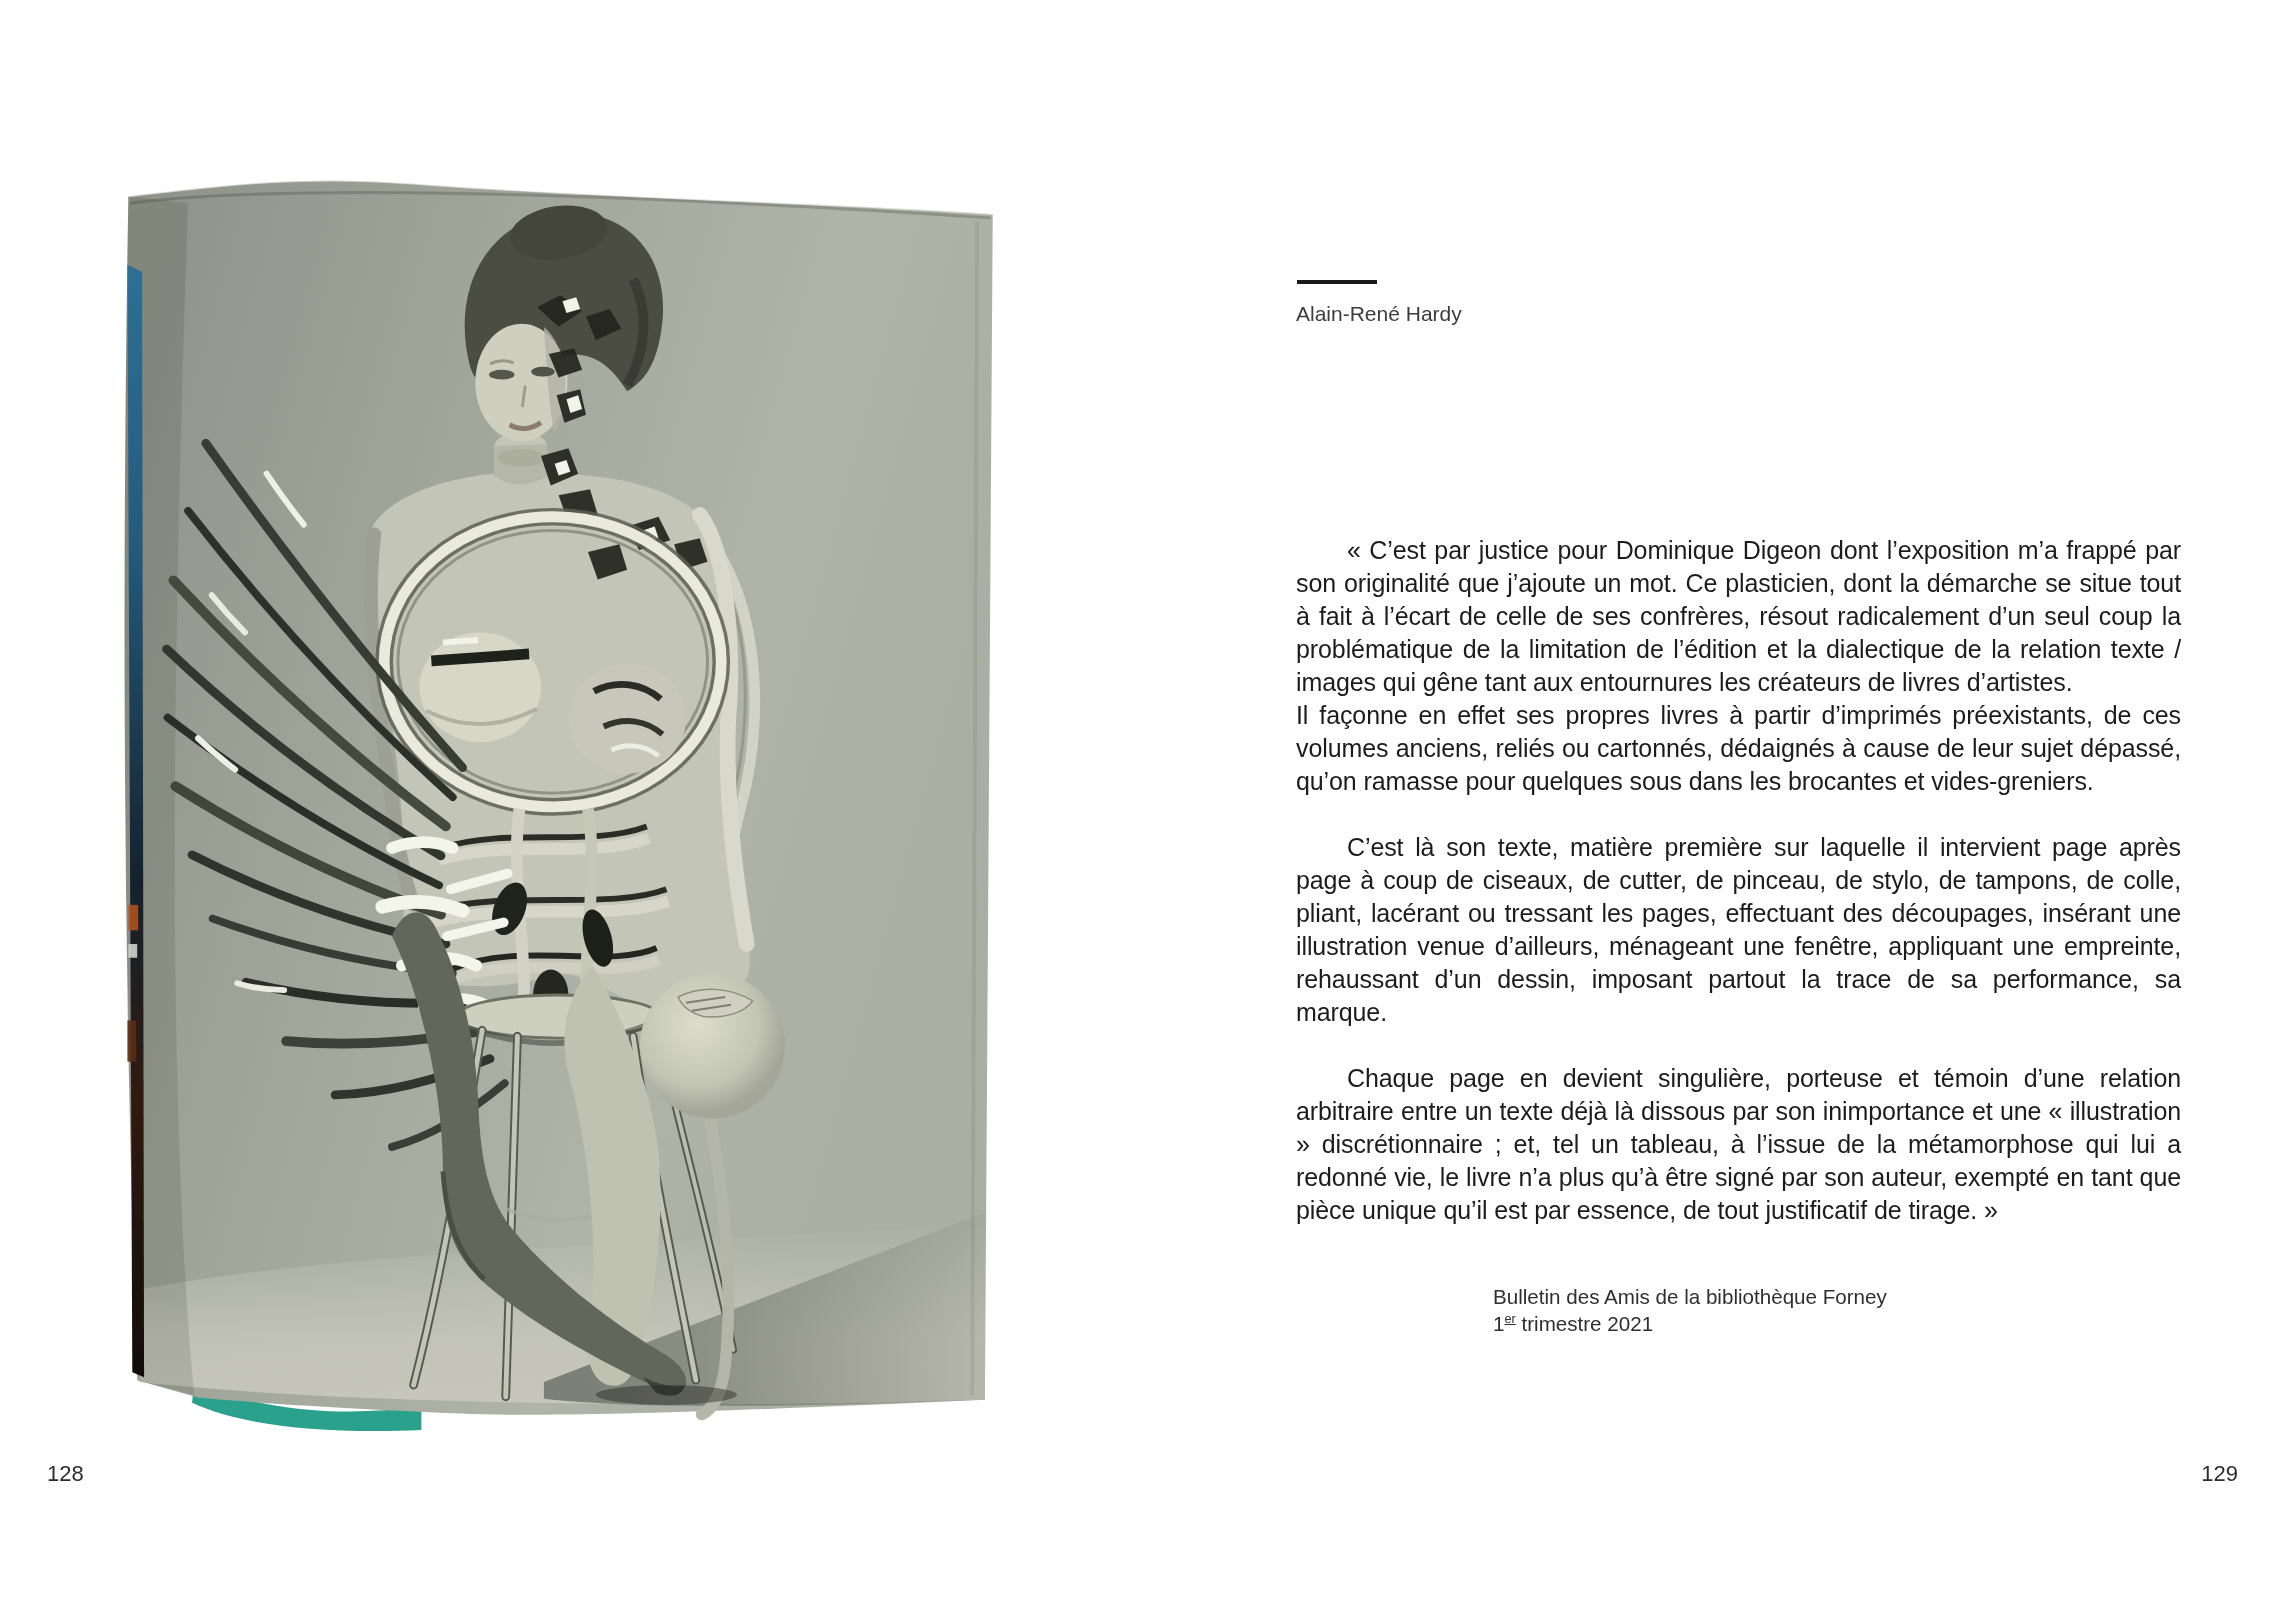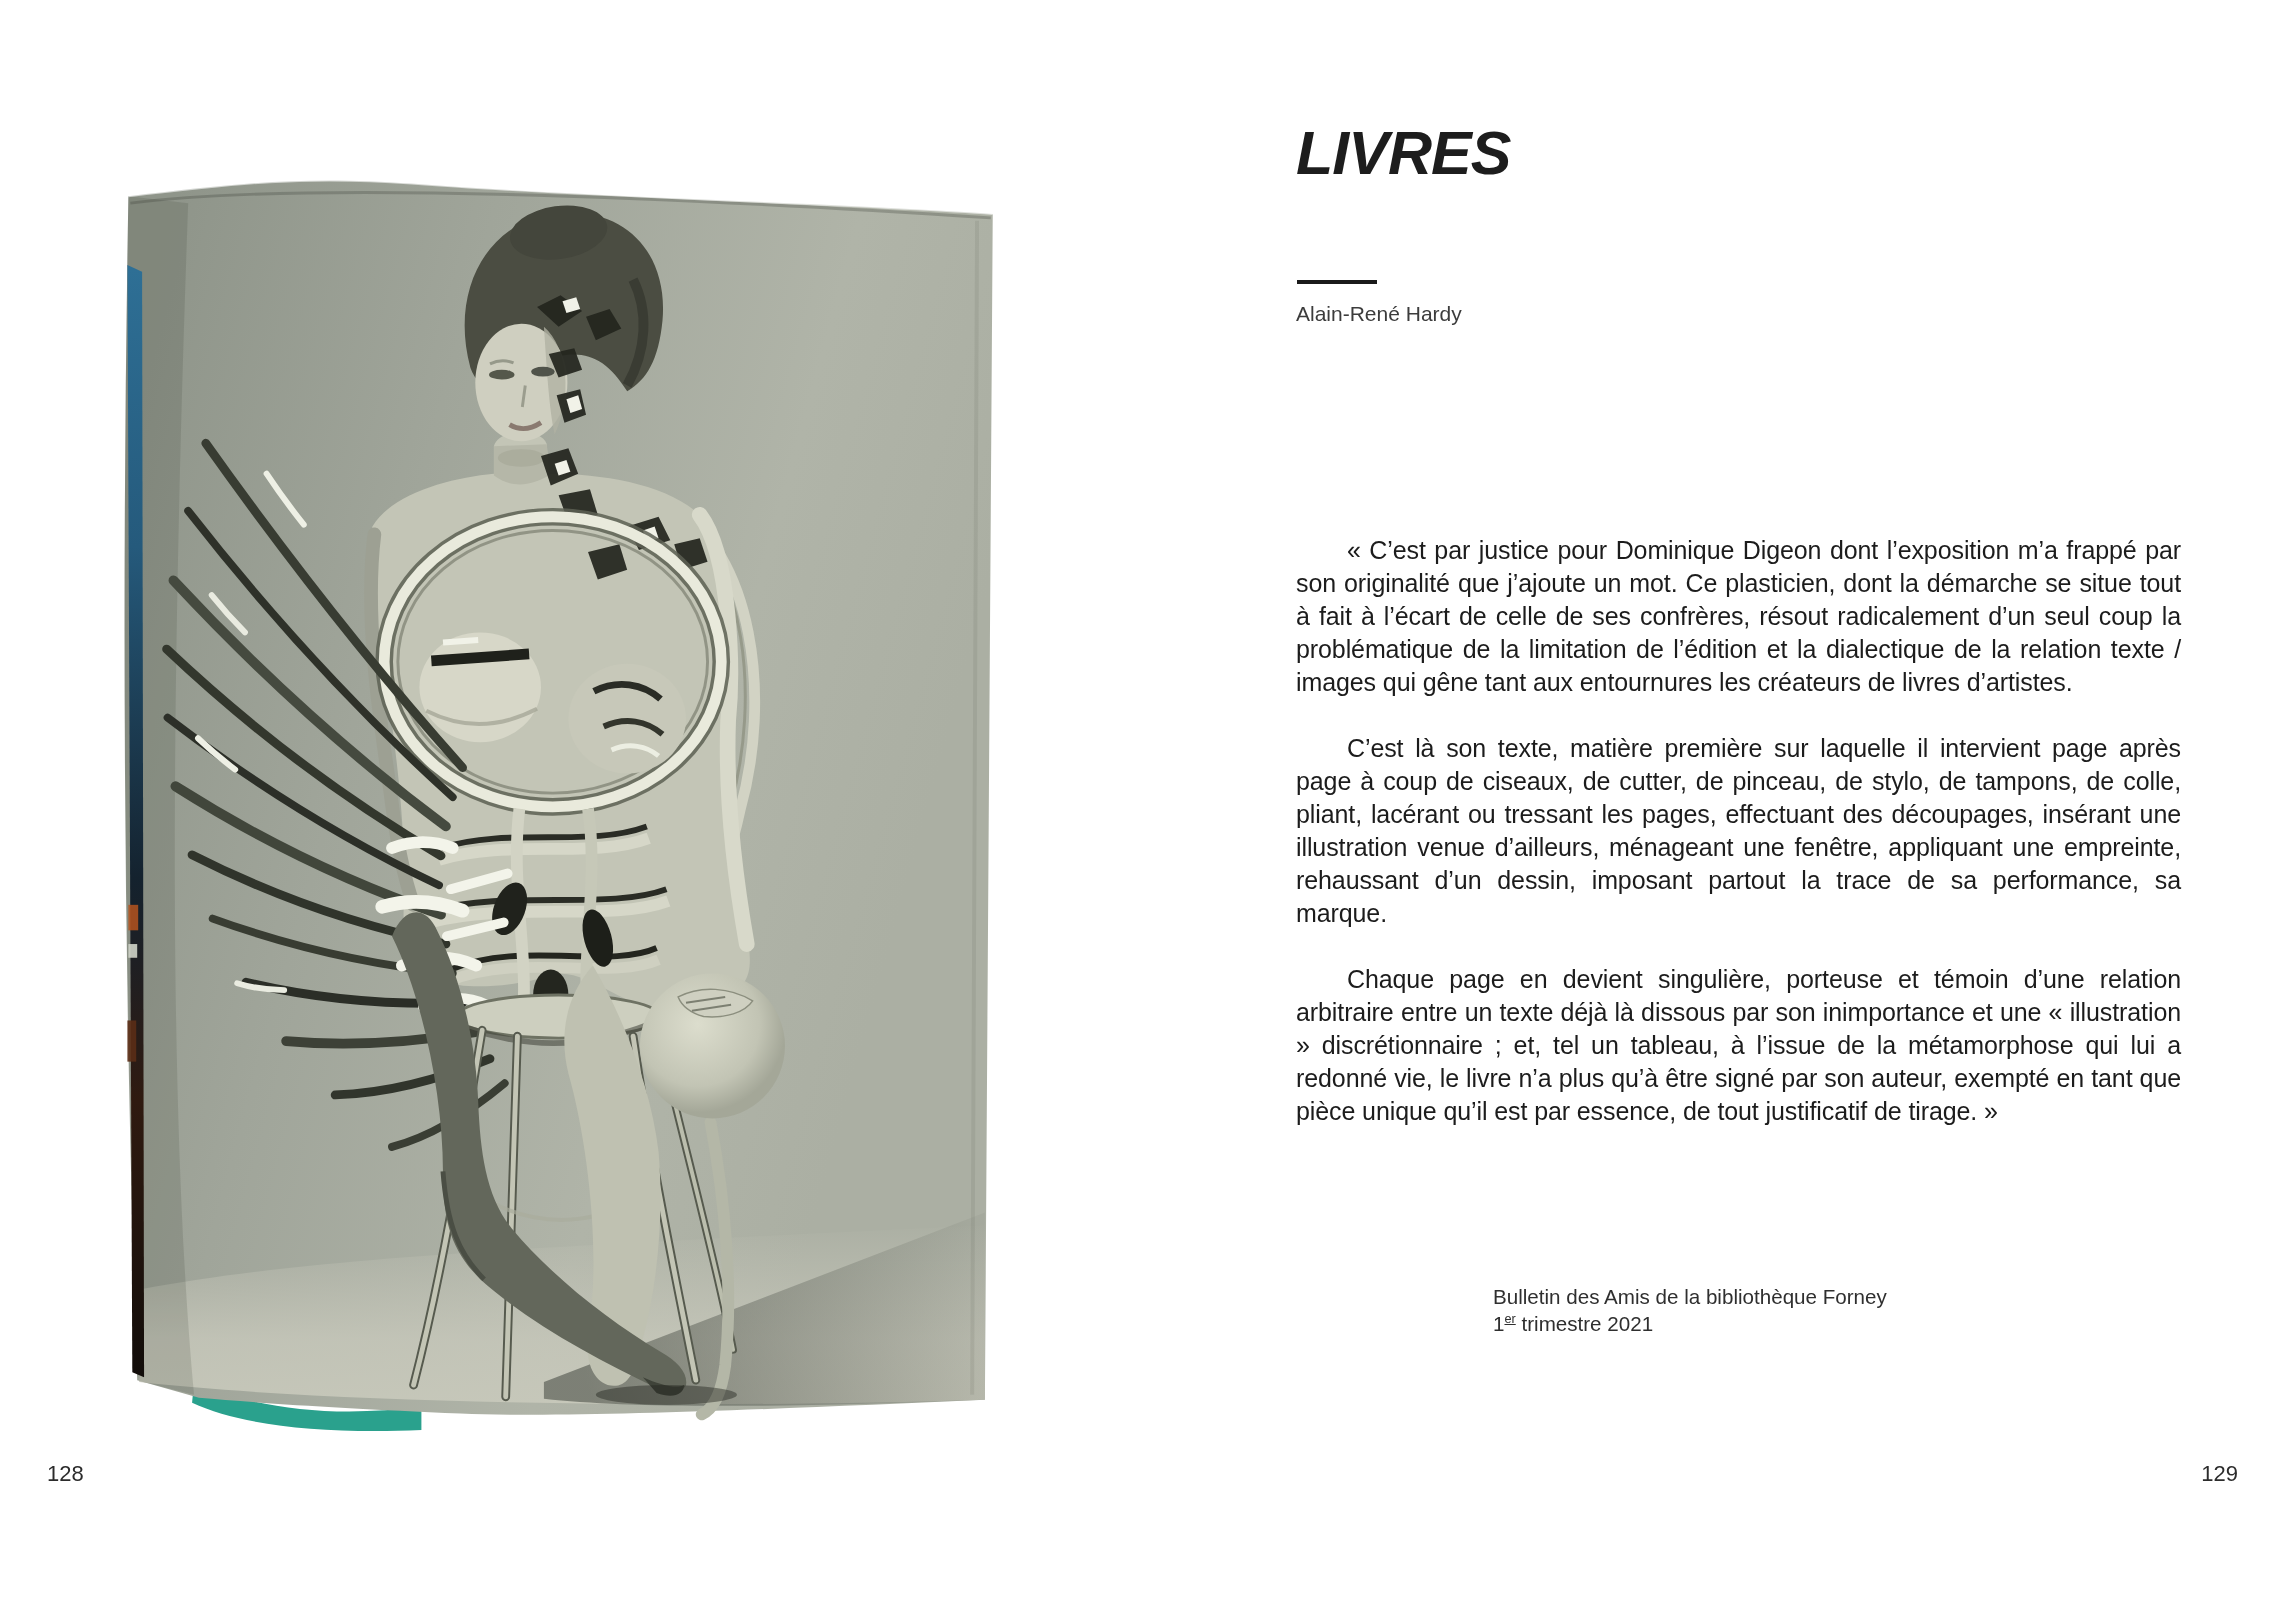--- a/index.html
+++ b/index.html
@@ -211,27 +211,27 @@
            C520,1182 462,1136 422,1088 C396,1056 390,1010 388,960 C386,900 370,830 344,780
            C330,756 310,764 300,790 Z" fill="#63675b"></path>
   <path d="M352,1030 C356,1084 368,1114 394,1140" fill="none" stroke="#4a4e44" stroke-width="5"></path>
   <path d="M556,1240 C574,1248 590,1252 598,1248 C598,1258 586,1262 570,1256 Z" fill="#3f4339"></path>
   <ellipse cx="580" cy="1258" rx="72" ry="10" fill="#23261f" opacity="0.45"></ellipse>
 
   <path d="M31,35 C140,22 210,14 320,22 C500,36 760,42 913,53" fill="none" stroke="#ffffff" stroke-width="2" opacity="0.6"></path>
 </svg>
 
 <div id="title-block" class="abs">
-  <div class="title-line">LIVRES</div>
 </div>
 <div id="title-rule" class="abs"></div>
 <div id="author" class="abs">Alain-René Hardy</div>
 
 <div id="body-text" class="abs">
   <p class="indent">« C’est par justice pour Dominique Digeon dont l’exposition m’a frappé par son originalité que j’ajoute un mot. Ce plasticien, dont la démarche se situe tout à fait à l’écart de celle de ses confrères, résout radicalement d’un seul coup la problématique de la limitation de l’édition et la dialectique de la relation texte / images qui gêne tant aux entournures les créateurs de livres d’artistes.</p>
+  <p>Il façonne en effet ses propres livres à partir d’imprimés préexistants, de ces volumes anciens, reliés ou cartonnés, dédaignés à cause de leur sujet dépassé, qu’on ramasse pour quelques sous dans les brocantes et vides-greniers.</p>
   <p class="gap indent">C’est là son texte, matière première sur laquelle il intervient page après page à coup de ciseaux, de cutter, de pinceau, de stylo, de tampons, de colle, pliant, lacérant ou tressant les pages, effectuant des découpages, insérant une illustration venue d’ailleurs, ménageant une fenêtre, appliquant une empreinte, rehaussant d’un dessin, imposant partout la trace de sa performance, sa marque.</p>
   <p class="gap indent">Chaque page en devient singulière, porteuse et témoin d’une relation arbitraire entre un texte déjà là dissous par son inimportance et une «  illustration  » discrétionnaire ; et, tel un tableau, à l’issue de la métamorphose qui lui a redonné vie, le livre n’a plus qu’à être signé par son auteur, exempté en tant que pièce unique qu’il est par essence, de tout justificatif de tirage. »</p>
 </div>
 
 <div id="citation" class="abs">
   <div>Bulletin des Amis de la bibliothèque Forney</div>
   <div><span>1</span><sup>er</sup><span> trimestre 2021</span></div>
 </div>
 
 <div id="pagenum-left" class="abs pagenum">128</div>

